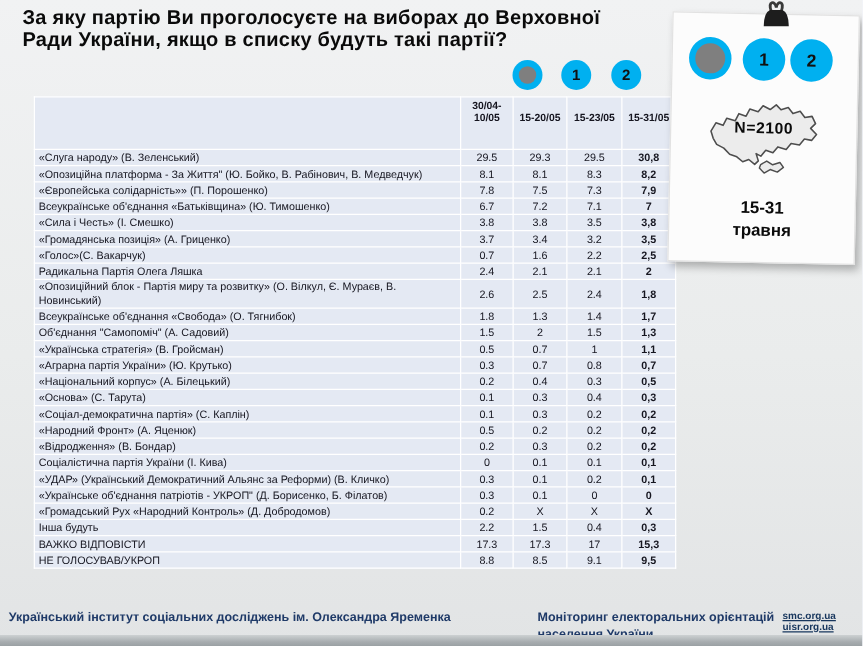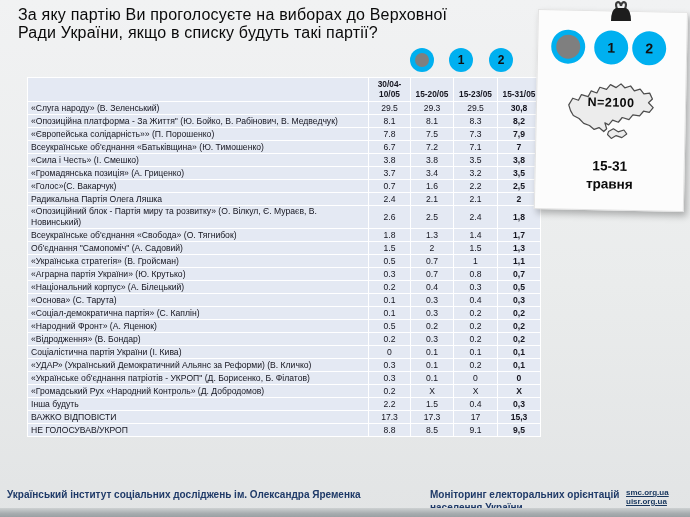--- a/index.html
+++ b/index.html
@@ -4,40 +4,40 @@
 <style>
   html,body{margin:0;padding:0;}
   body{font-family:"Liberation Sans", sans-serif;}
   .slide{
     position:relative;width:690px;height:517px;overflow:hidden;
     background:linear-gradient(180deg,#f1f2f3 0%,#eaecec 55%,#e2e4e5 100%);
   }
   
   .title{
     position:absolute;left:18px;top:6px;width:540px;
-    font-size:16px;font-weight:normal;color:#0a0a0a;
+    font-size:16px;font-weight:bold;color:#0a0a0a;
     line-height:18px;letter-spacing:0.2px;white-space:pre-line;
   }
   
   .dot{position:absolute;border-radius:50%;background:#00b0f0;
        display:flex;align-items:center;justify-content:center;}
   .dot-sm{width:24px;height:24px;top:48px;font-size:12px;font-weight:bold;color:#111;}
   .dot-sm .inner{width:14px;height:14px;border-radius:50%;background:#7f7f7f;}
   
   .data-table{
     position:absolute;left:27px;top:77px;width:513px;
     border-collapse:collapse;table-layout:fixed;
     font-size:8.6px;color:#15151f;background:#e4e9f3;
   }
   .data-table td,.data-table th{
     border:1px solid #ffffff;padding:0 3px;line-height:11px;height:12px;
     font-weight:normal;overflow:hidden;
   }
   .data-table th{vertical-align:bottom;text-align:center;font-weight:bold;
-    font-size:8.3px;line-height:9.5px;padding-bottom:2px;height:21px;}
+    font-size:8.3px;line-height:9.5px;padding-bottom:20px;height:21px;}
   .h-nowrap{white-space:nowrap;}
   .h-wrap{white-space:normal;}
   .data-table td.val{text-align:center;}
   .data-table td:last-child{font-weight:bold;}
   col.c-name{width:341px;}
   col.c-v1{width:42px;} col.c-v2{width:43px;} col.c-v3{width:44px;} col.c-v4{width:43px;}
   
   .card{
     position:absolute;left:538px;top:9px;width:148px;height:198px;
     background:#fcfcfc;border:1px solid #e2e2e2;

